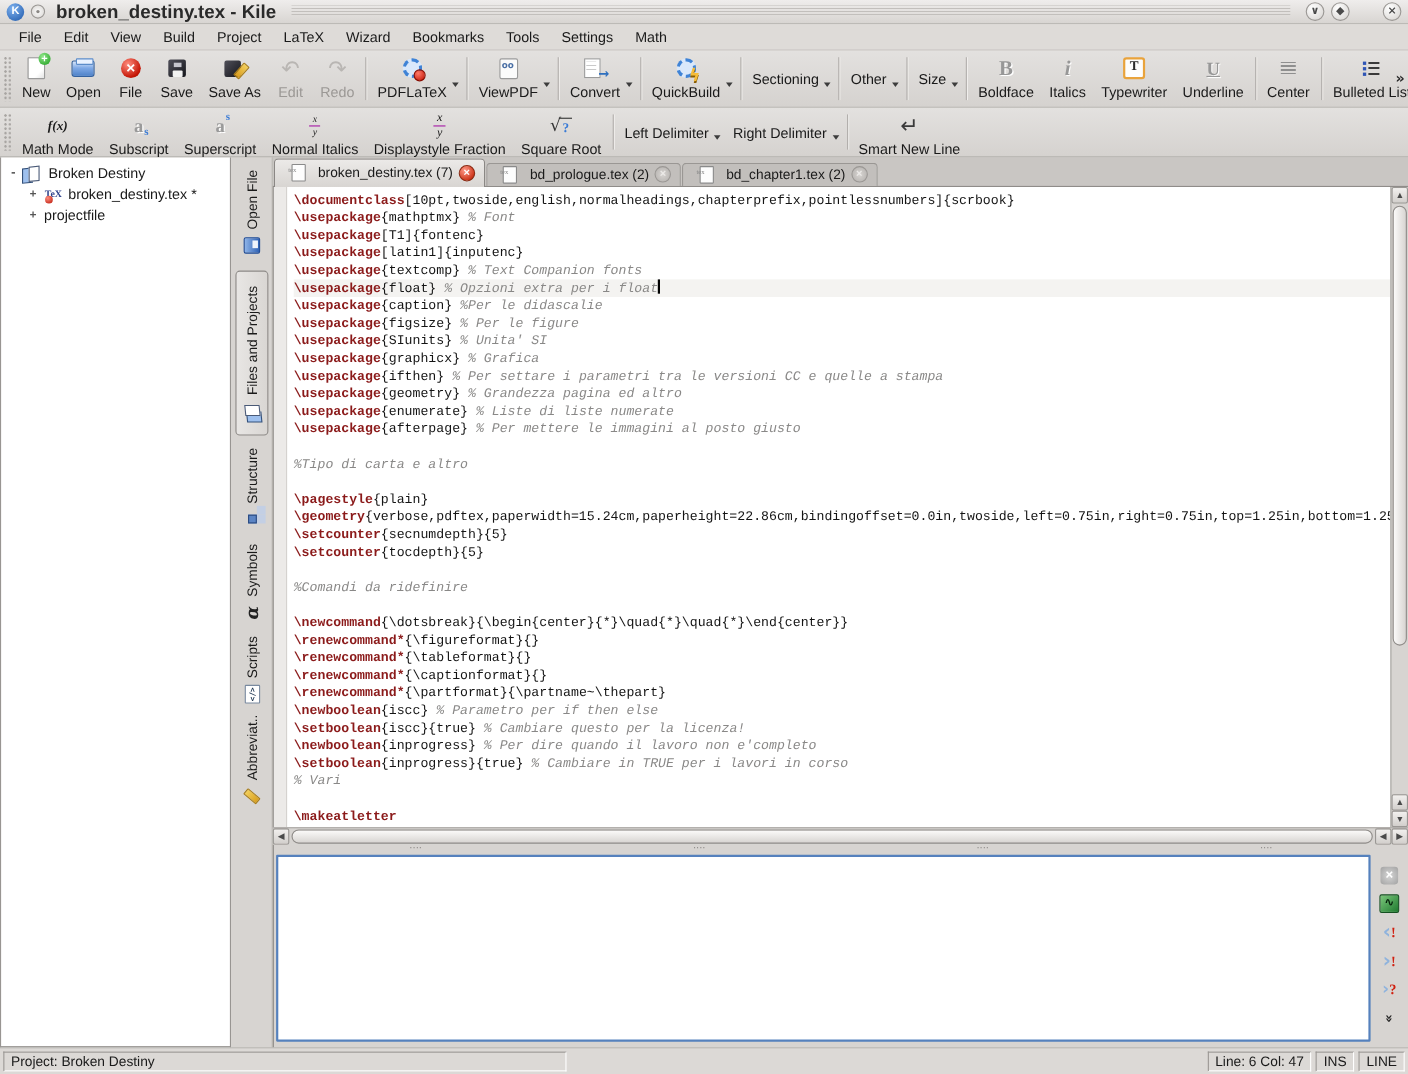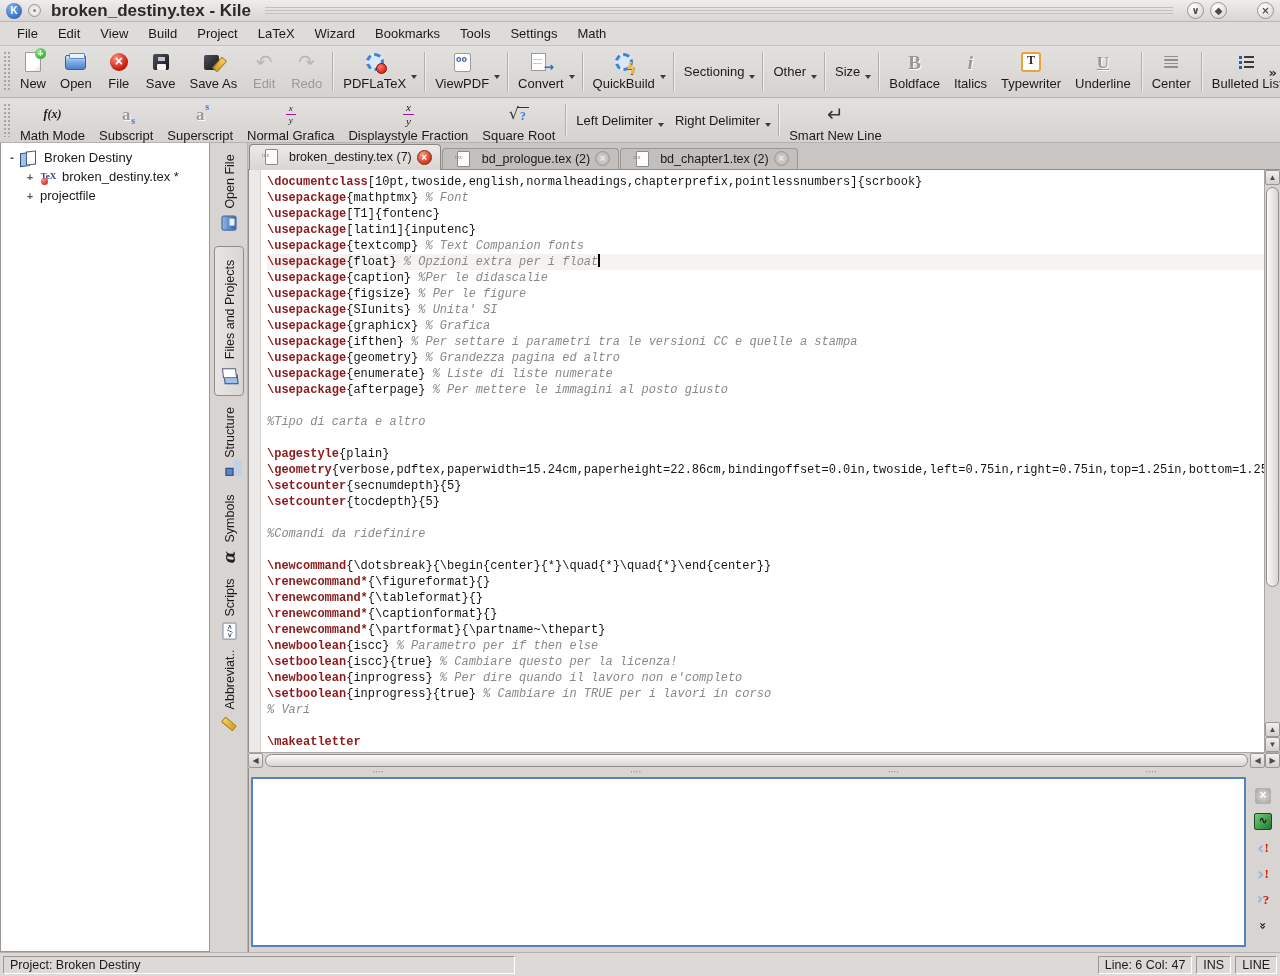--- a/index.html
+++ b/index.html
@@ -326,21 +326,21 @@
     <div class="tb-btn">
       <span class="icon ic-subscript"></span>
       <span class="tb-label">Subscript</span>
     </div>
     <div class="tb-btn">
       <span class="icon ic-superscript"></span>
       <span class="tb-label">Superscript</span>
     </div>
     <div class="tb-btn">
       <span class="icon ic-normal-fraction"></span>
-      <span class="tb-label">Normal Grafica</span>
+      <span class="tb-label">Normal Italics</span>
     </div>
     <div class="tb-btn">
       <span class="icon ic-display-fraction"></span>
       <span class="tb-label">Displaystyle Fraction</span>
     </div>
     <div class="tb-btn">
       <span class="icon ic-square-root"></span>
       <span class="tb-label">Square Root</span>
     </div>
     <span class="tb-sep"></span>

